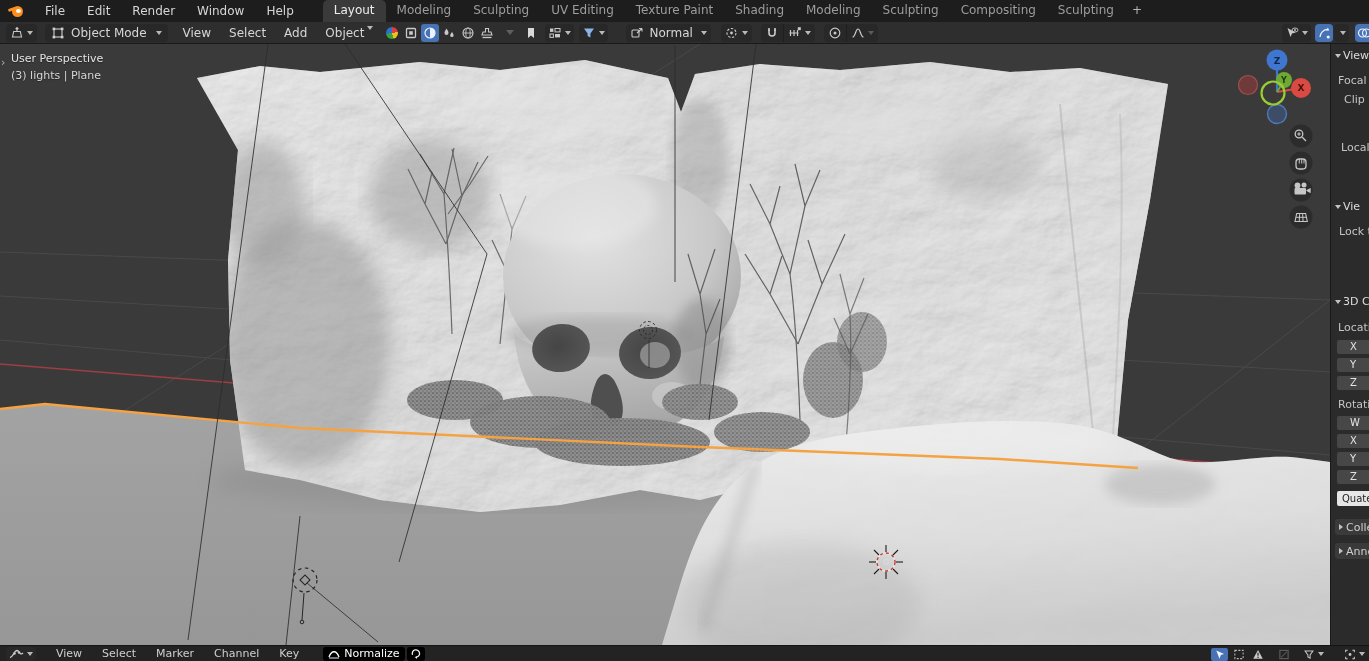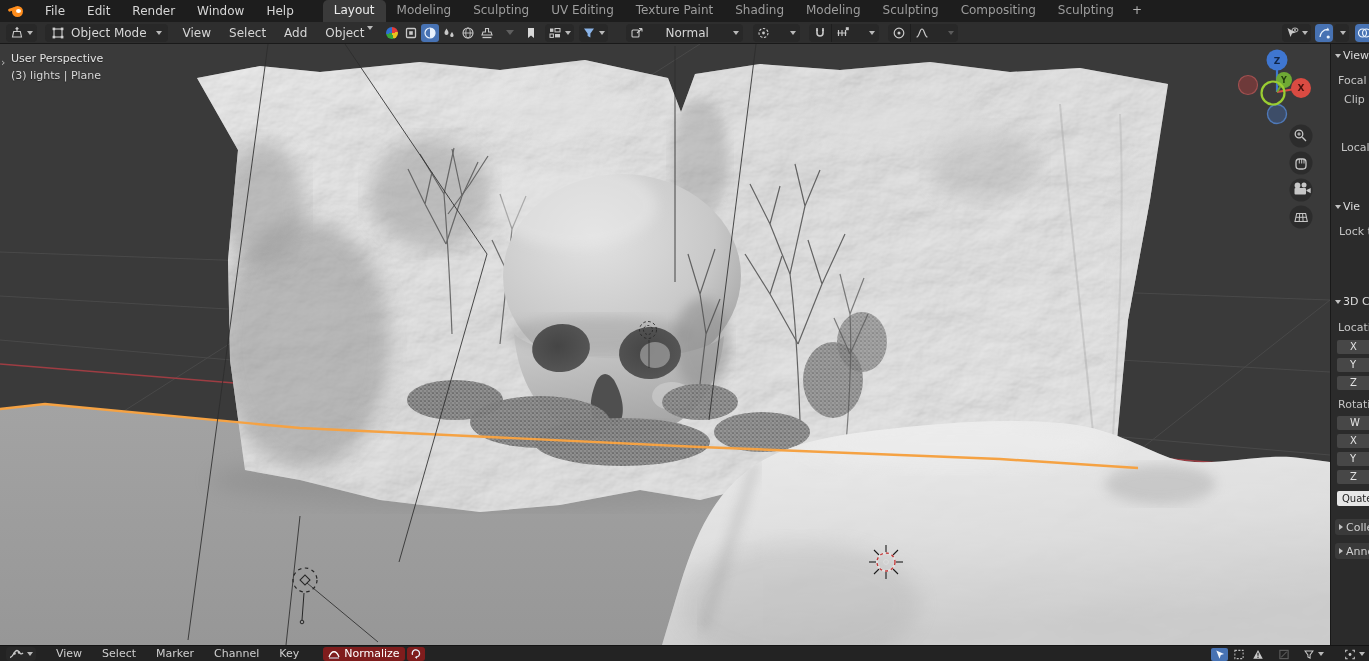--- a/index.html
+++ b/index.html
@@ -15,21 +15,21 @@
   .menu{padding:0 11px;height:40px;display:flex;align-items:center;cursor:default;}
   .tabs{display:flex;align-items:flex-end;height:22px;margin-left:18px;}
   .tab{padding:3px 11px 4px;color:#9d9d9d;border-radius:5px 5px 0 0;height:15px;line-height:15px;}
   .tab.active{background:#3a3a3a;color:#ececec;}
   .tab.plus{padding:3px 7px 4px;color:#b5b5b5;}
 
   
   .thead{position:absolute;left:0;top:22px;width:1369px;height:22px;background:#2e2e2e;display:flex;align-items:center;font-size:12px;color:#d6d6d6;border-bottom:1px solid #191919;box-sizing:border-box;}
   .w{background:#282828;border-radius:4px;height:18px;display:flex;align-items:center;padding:0 4px;box-sizing:border-box;}
   .grp{display:flex;background:#282828;border-radius:4px;height:18px;overflow:hidden;}
-  .grp .seg{display:flex;align-items:center;padding:0 4px;height:18px;gap:16px;}
+  .grp .seg{display:flex;align-items:center;padding:0 4px;height:18px;}
   .grp .seg + .seg{border-left:1px solid #1e1e1e;}
   .chev{width:0;height:0;border-left:3.5px solid transparent;border-right:3.5px solid transparent;border-top:4px solid #b9b9b9;margin-left:3px;}
   .chev.dim{opacity:.35;}
   .hmenu{padding:0 9px;}
   .searchbox{background:#191919;border-radius:10px;height:18px;display:flex;align-items:center;padding:0 7px;width:210px;box-sizing:border-box;margin-left:8px;}
   .searchbox input{background:transparent;border:none;outline:none;color:#d2d2d2;font-size:12px;font-family:inherit;width:170px;margin-left:5px;}
   .icon14{width:14px;height:14px;display:block;}
   .modebtn{width:18px;height:18px;border-radius:3px;display:flex;align-items:center;justify-content:center;margin-left:1px;}
   .modebtn.on{background:#4772b3;}
   .rainbow{width:12px;height:12px;border-radius:50%;background:conic-gradient(#e23b3b 0 22%,#e8c21f 22% 45%,#37a53c 45% 72%,#2f6fd0 72% 100%);}
@@ -48,21 +48,21 @@
   .sb-chev{width:0;height:0;border-top:3.5px solid transparent;border-bottom:3.5px solid transparent;border-left:4px solid #c2c2c2;}
   .sb-chev.open{transform:rotate(90deg);}
   .sb-field{background:#474747;border-radius:2px;height:14px;line-height:14px;padding-left:13px;color:#e4e4e4;font-size:10px;width:46px;}
   .sb-field.lit{background:#e6e6e6;color:#1f1f1f;padding-left:5px;height:15px;line-height:15px;}
   .sb-collapsed{background:#3a3a3a;border-radius:3px;height:16px;display:flex;align-items:center;gap:3px;padding-left:4px;width:60px;color:#d0d0d0;}
 
   
   .bbar{position:absolute;left:0;top:645px;width:1369px;height:16px;background:#232323;border-top:1px solid #141414;box-sizing:border-box;display:flex;align-items:center;font-size:11px;color:#cfcfcf;}
   .bmenu{padding:0 10px;}
   .bbtn{height:14px;display:flex;align-items:center;border-radius:3px;padding:0 5px;gap:4px;}
-  .bbtn.blue{background:#7f1d1d;color:#fff;}
+  .bbtn.blue{background:#000000;color:#fff;}
   .bicons{position:absolute;left:1211px;top:1px;display:flex;align-items:center;gap:2px;height:14px;}
   .bico{width:17px;height:13px;border-radius:2px;display:flex;align-items:center;justify-content:center;}
   .bico.on{background:#4772b3;}
   .dim{opacity:.38;}
 </style>
 </head>
 <body>
 
 <div class="app">
 

